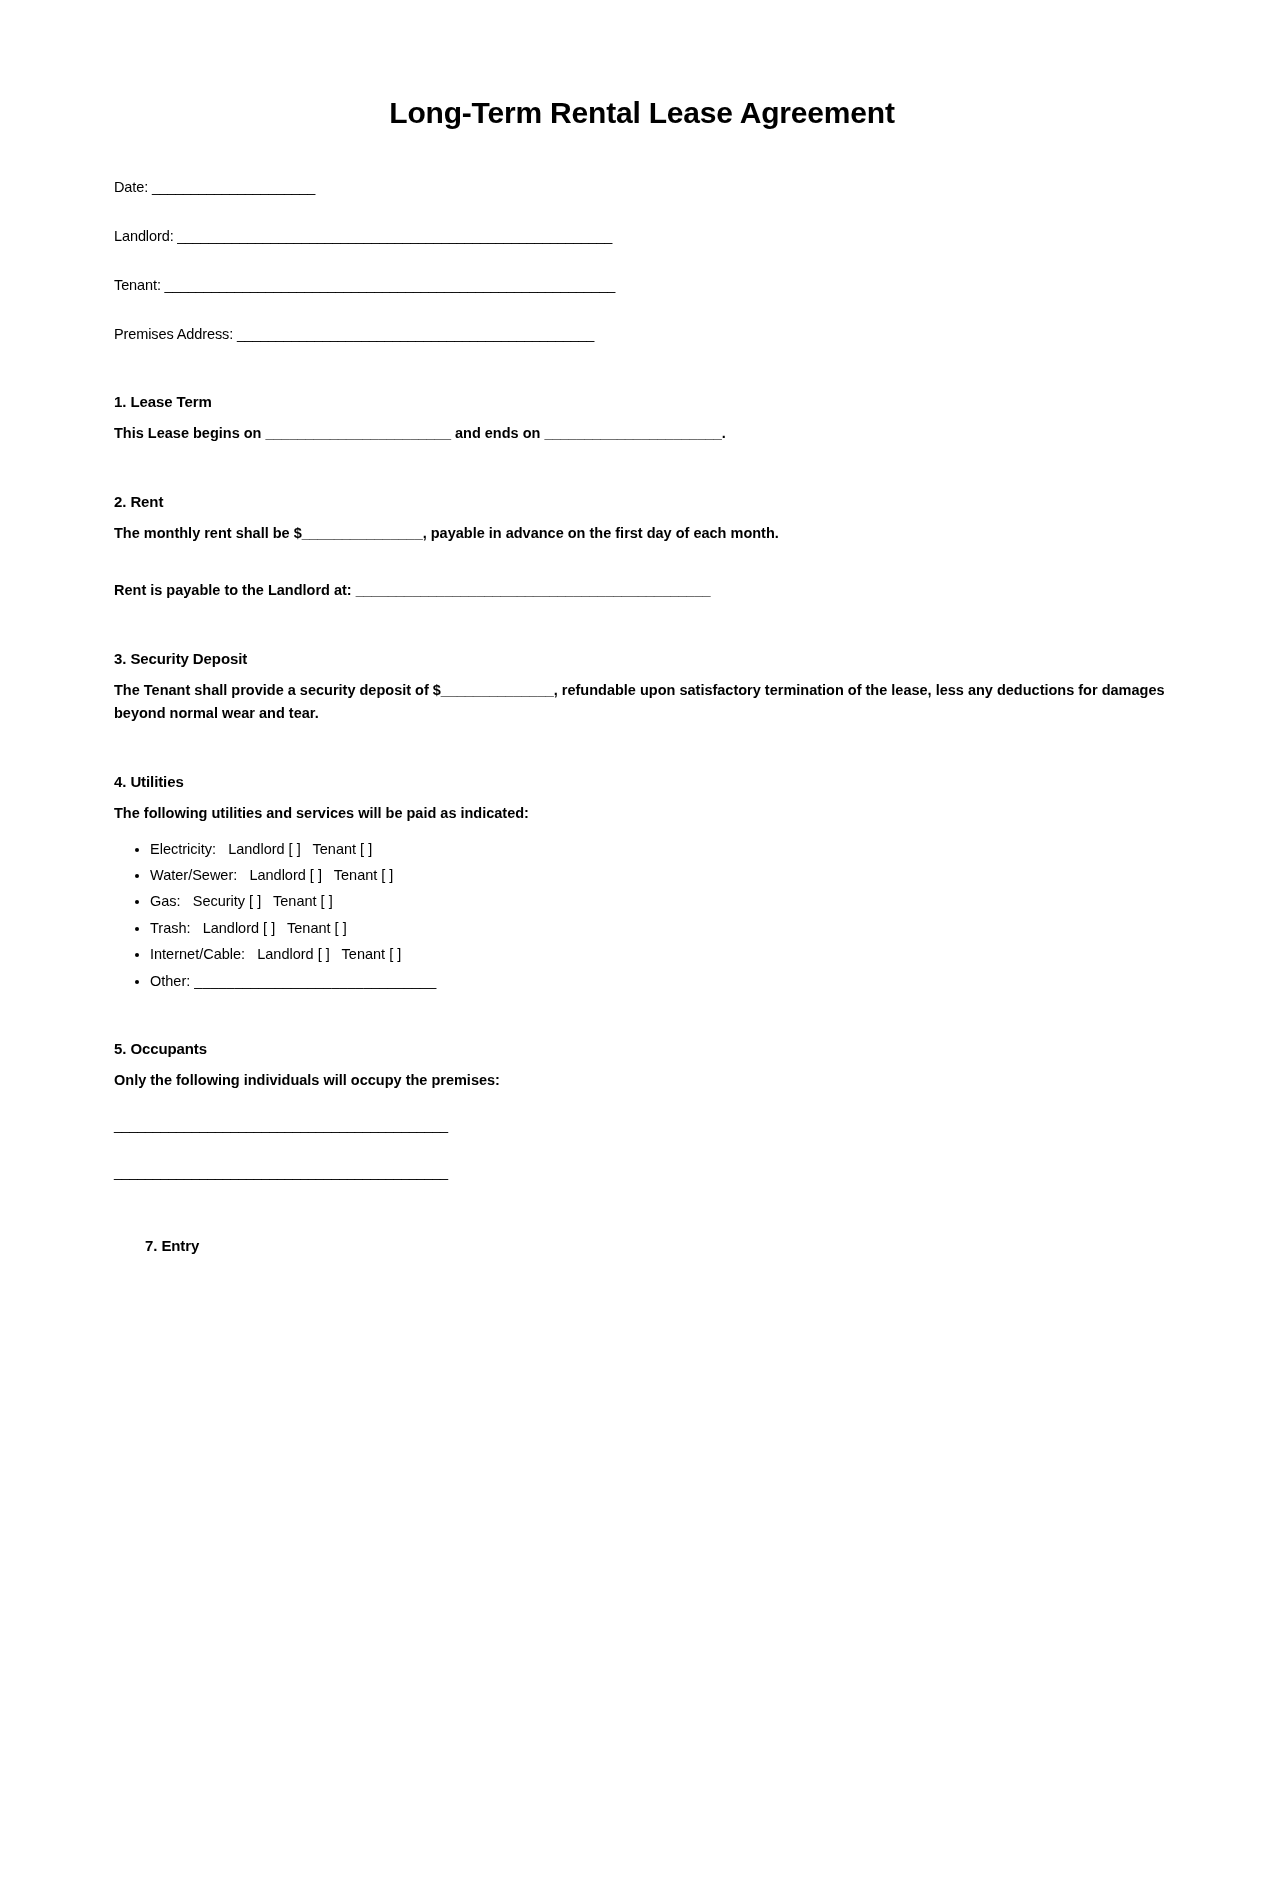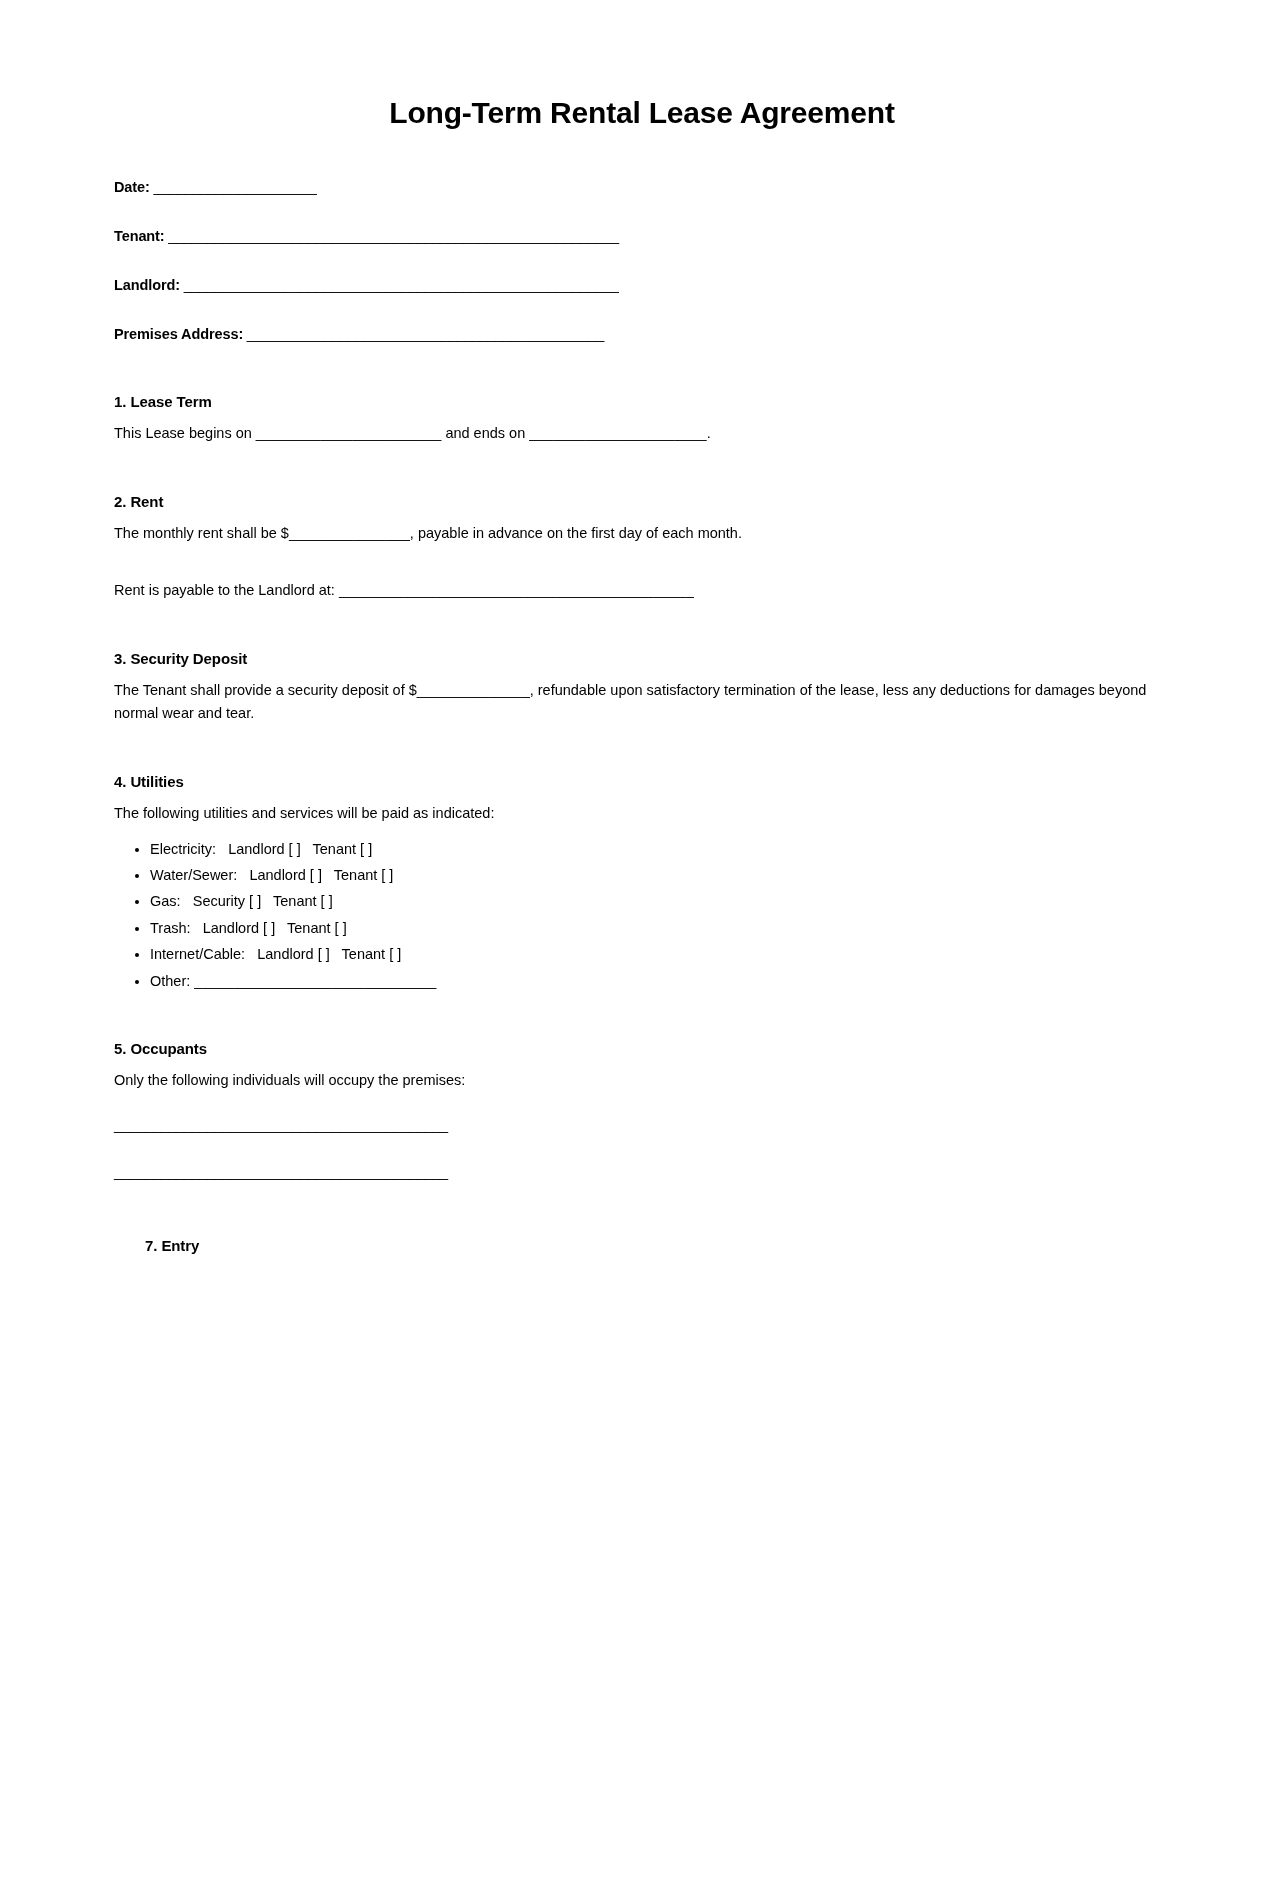--- a/index.html
+++ b/index.html
@@ -51,21 +51,21 @@
   .field-row {
     font-size: 14.5px;
     line-height: 1.45;
     margin-bottom: 28px;
     white-space: nowrap;
   }
   .field-row:last-child {
     margin-bottom: 0;
   }
   .field-label {
-    font-weight: bold;
+    font-weight: normal;
     letter-spacing: -0.1px;
   }
   .rule {
     font-weight: normal;
     letter-spacing: -0.3px;
   }
 
   
   .section {
     margin-top: 40px;
@@ -75,20 +75,21 @@
     font-weight: bold;
     margin: 0 0 10px 0;
     letter-spacing: -0.1px;
     line-height: 1.4;
   }
   .para {
     font-size: 14.5px;
     line-height: 1.58;
     margin: 0 0 0 0;
     max-width: 1056px;
+    font-weight: bold;
   }
   .para + .para {
     margin-top: 34px;
   }
 
   
   .util-list {
     list-style: disc;
     margin: 14px 0 0 0;
     padding-left: 36px;
@@ -129,25 +130,25 @@
 
     <h1 class="doc-title">Long-Term Rental Lease Agreement</h1>
 
     <div class="field-block">
 
       <div class="field-row">
         <span class="field-label">Date:</span><span class="rule"> _____________________</span>
       </div>
 
       <div class="field-row">
-        <span class="field-label">Tenant:</span><span class="rule"> __________________________________________________________</span>
+        <span class="field-label">Landlord:</span><span class="rule"> ________________________________________________________</span>
       </div>
 
       <div class="field-row">
-        <span class="field-label">Landlord:</span><span class="rule"> ________________________________________________________</span>
+        <span class="field-label">Tenant:</span><span class="rule"> __________________________________________________________</span>
       </div>
 
       <div class="field-row">
         <span class="field-label">Premises Address:</span><span class="rule"> ______________________________________________</span>
       </div>
 
     </div>
 
     <div class="section sec-gap-lg">
       <h2 class="section-heading">1. Lease Term</h2>

